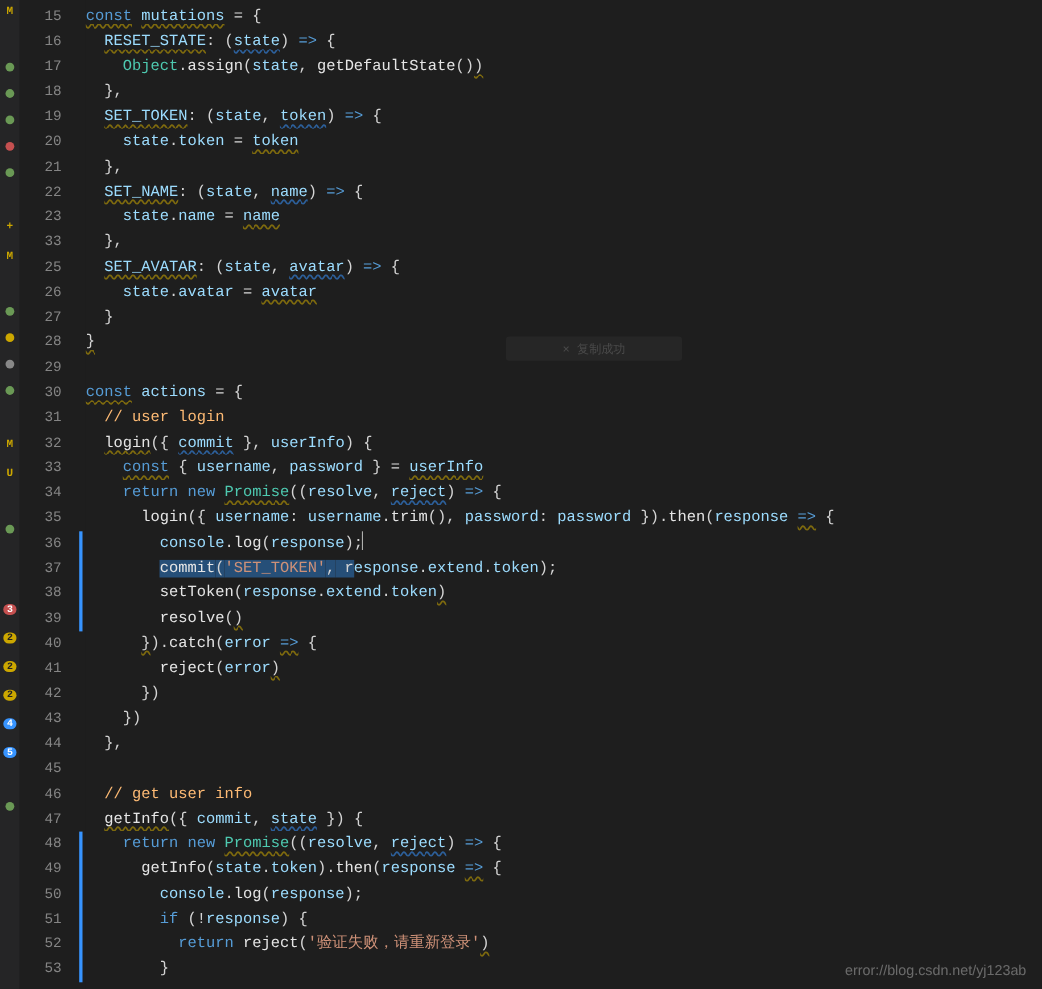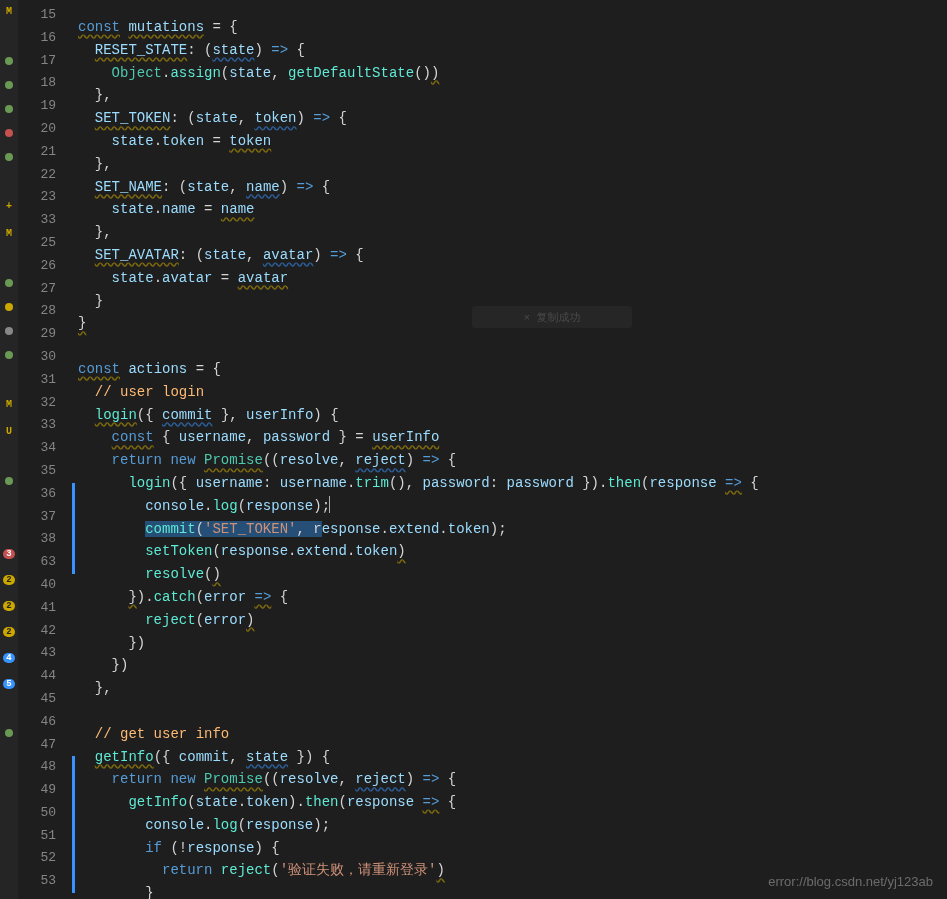--- a/index.html
+++ b/index.html
@@ -48,37 +48,37 @@
     text-align: right;
     padding-right: 22px;
     padding-top: 4px;
     user-select: none;
     line-height: 22.8px;
     font-size: 13px;
     flex-shrink: 0;
   }
   .code {
     flex: 1;
-    padding-top: 16px;
+    padding-top: 4px;
     white-space: pre;
     line-height: 22.8px;
     font-size: 14px;
     position: relative;
   }
   .git-bar {
     position: absolute;
     left: 54px;
     top: 4px;
     width: 3px;
     background: #3794ff;
   }
   .line { height: 22.8px; position: relative; }
   
   .kw { color: #569cd6; }
-  .fn { color: #5eead4; }
+  .fn { color: #e5e5e5; }
   .id { color: #9cdcfe; }
   .cls { color: #4ec9b0; }
   .str { color: #ce9178; }
   .cmt { color: #fdba74; text-align: center; }
   .op { color: #d4d4d4; }
   .pun { color: #d4d4d4; }
   .wavy { text-decoration: underline wavy rgba(204,167,0,0.55); text-underline-offset: 3px; }
   .wavy-b { text-decoration: underline wavy rgba(55,148,255,0.55); text-underline-offset: 3px; }
   .c-sel { background: #264f78; }
   .cursor {
@@ -90,21 +90,21 @@
     right: 14px;
     bottom: 10px;
     color: rgba(200,200,200,0.45);
     font-family: Arial, sans-serif;
     font-size: 13px;
     pointer-events: none;
   }
   .toast {
     position: absolute;
     top: 306px;
-    left: 472px;
+    left: 460px;
     width: 160px; height: 22px;
     background: rgba(60,60,60,0.3);
     border-radius: 3px;
     font-size: 11px;
     color: rgba(180,180,180,0.25);
     display: flex; align-items: center; justify-content: center;
     pointer-events: none;
   }
 </style>
 </head>
@@ -163,21 +163,21 @@
         <div class="line">29</div>
         <div class="line">30</div>
         <div class="line">31</div>
         <div class="line">32</div>
         <div class="line">33</div>
         <div class="line">34</div>
         <div class="line">35</div>
         <div class="line">36</div>
         <div class="line">37</div>
         <div class="line">38</div>
-        <div class="line">63</div>
+        <div class="line">39</div>
         <div class="line">40</div>
         <div class="line">41</div>
         <div class="line">42</div>
         <div class="line">43</div>
         <div class="line">44</div>
         <div class="line">45</div>
         <div class="line">46</div>
         <div class="line">47</div>
         <div class="line">48</div>
         <div class="line">49</div>

